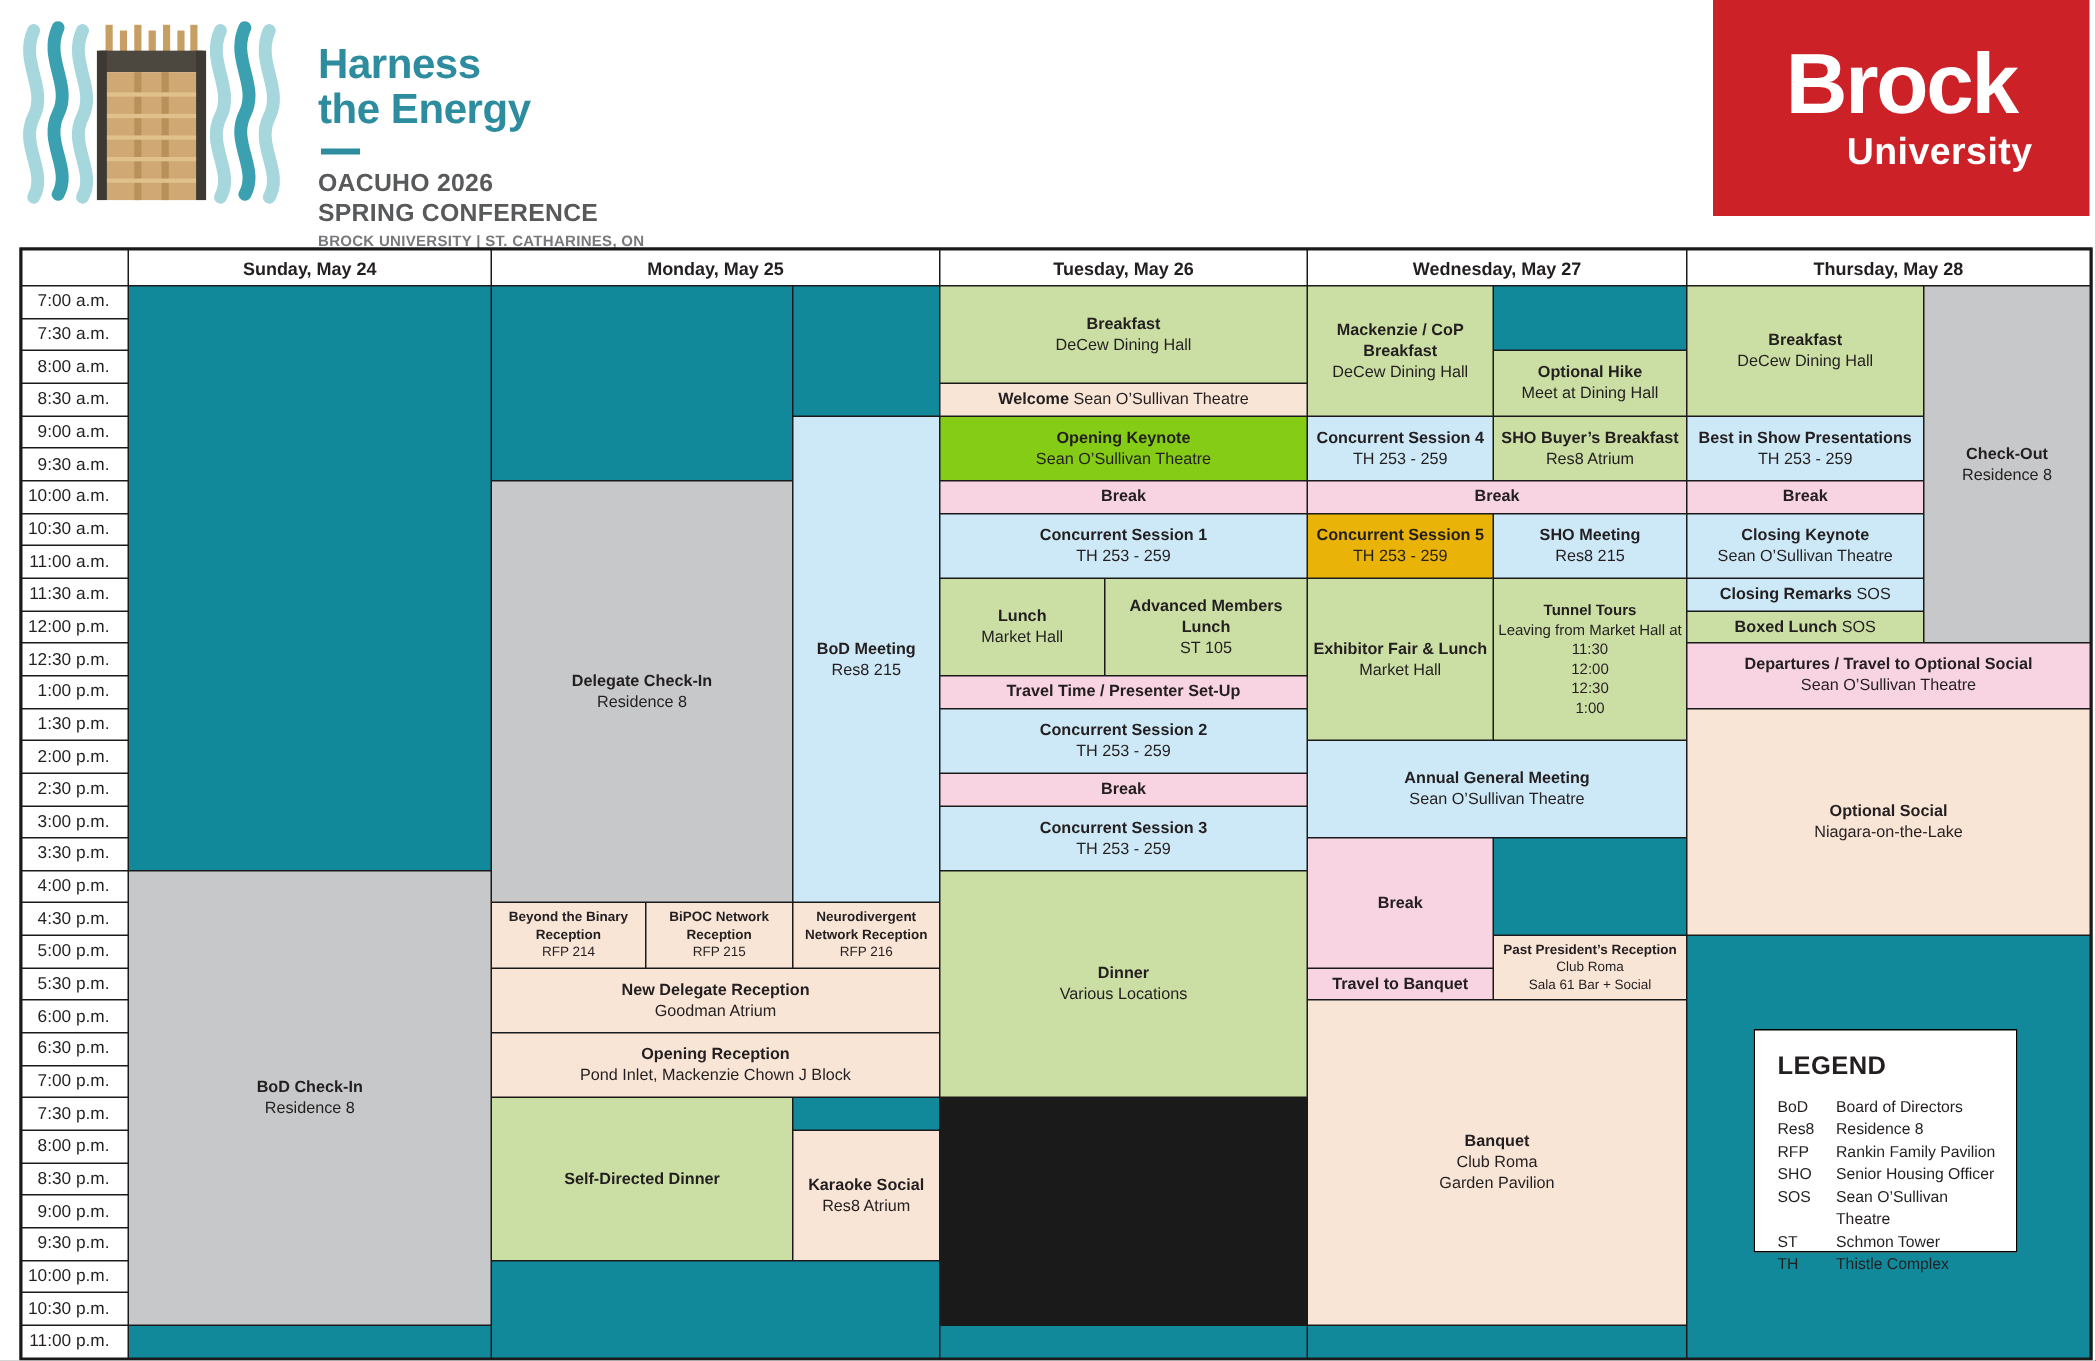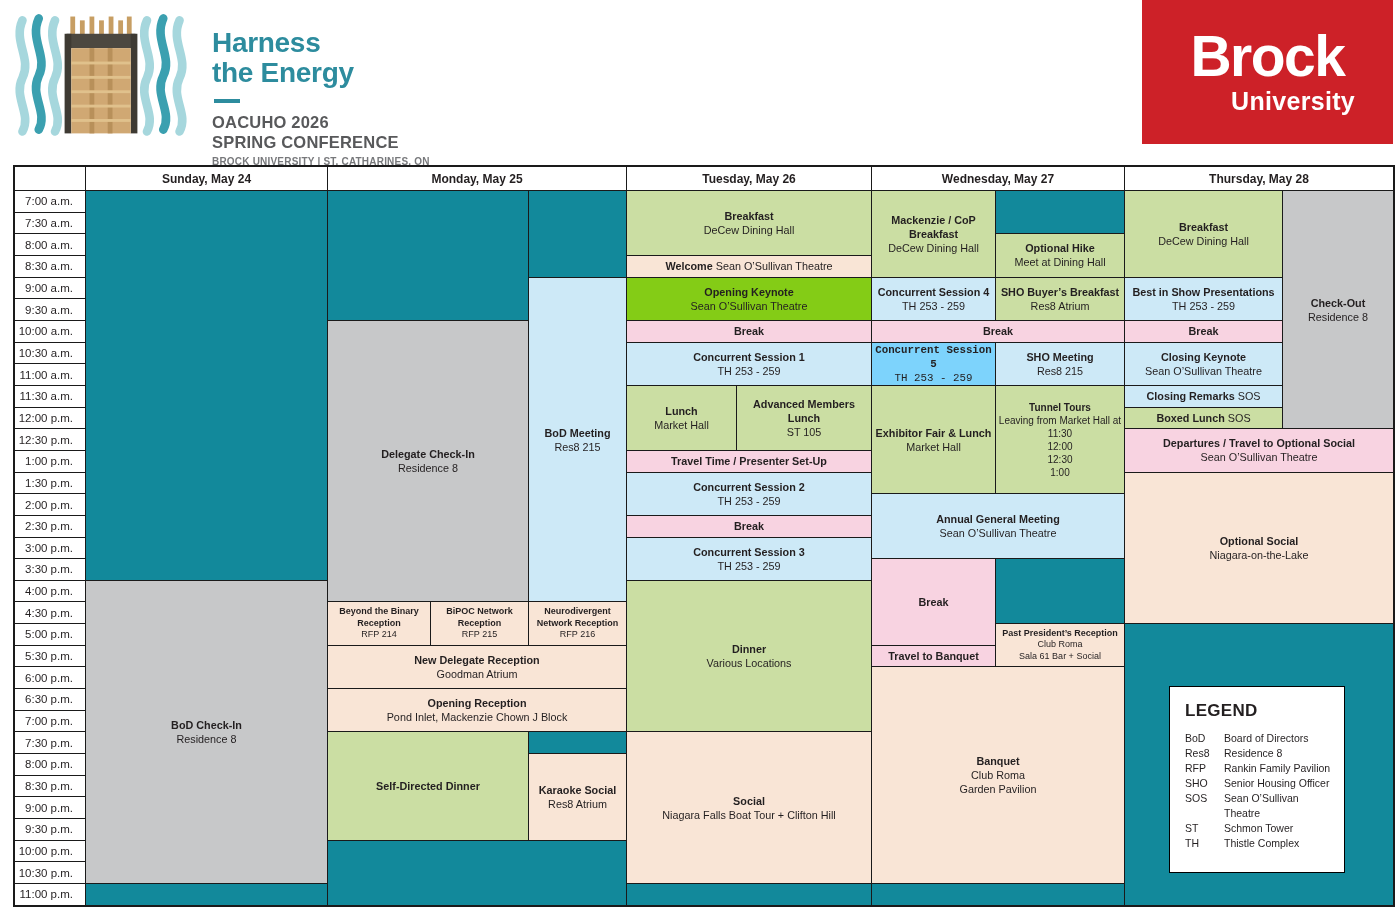--- a/index.html
+++ b/index.html
@@ -30,21 +30,21 @@
           grid-template-rows: 23px repeat(33, 20.67px);
           gap:1px; background: var(--border, #1A1A1A); border:2px solid var(--border, #1A1A1A); }
   .cell { background:#fff; display:flex; flex-direction:column; align-items:center; justify-content:center;
           text-align:center; overflow:hidden; }
   .head { font-weight:bold; font-size:12px; }
   .time { align-items:flex-end; justify-content:center; padding-right:12px; font-size:11.5px; white-space:nowrap; }
   .ev { font-size:10.8px; line-height:1.3; padding:1px 2px; position:relative; }
   .ev .line b { font-weight:bold; }
 
   
-  .legend { position:absolute; left:44px; top:62px; width:176px; height:187px;
+  .legend { position:absolute; left:44px; top:62px; width:176px; height:149px;
             background:#fff; border:1.5px solid #000; text-align:left; padding:13px 8px 0 15px; }
   .legend-title { font-size:17px; font-weight:bold; letter-spacing:0.3px; margin-bottom:9px; }
   .legend-row { display:flex; font-size:10.5px; line-height:1.42; }
   .legend-abbr { width:39px; flex:none; }
 </style>
 </head>
 <body>
 
 <div class="page">
 
@@ -216,24 +216,20 @@
         <div class="line"><b>Break</b></div>
       </div>
       <div class="cell ev" style="grid-area: 18 / 6 / span 2 / span 2; background: rgb(205, 233, 247);">
         <div class="line"><b>Concurrent Session 3</b></div>
         <div class="line">TH 253 - 259</div>
       </div>
       <div class="cell ev" style="grid-area: 20 / 6 / span 7 / span 2; background: rgb(203, 222, 163);">
         <div class="line"><b>Dinner</b></div>
         <div class="line">Various Locations</div>
       </div>
-      <div class="cell ev" style="grid-area: 27 / 6 / span 7 / span 2; background: rgb(249, 229, 214);">
-        <div class="line"><b>Social</b></div>
-        <div class="line">Niagara Falls Boat Tour + Clifton Hill</div>
-      </div>
       <div class="cell ev" style="grid-area: 34 / 6 / span 1 / span 2; background: rgb(18, 137, 155);"></div>
       <div class="cell ev" style="grid-area: 2 / 8 / span 4 / span 1; background: rgb(203, 222, 163);">
         <div class="line"><b>Mackenzie / CoP Breakfast</b></div>
         <div class="line">DeCew Dining Hall</div>
       </div>
       <div class="cell ev" style="grid-area: 2 / 9 / span 2 / span 1; background: rgb(18, 137, 155);"></div>
       <div class="cell ev" style="grid-area: 4 / 9 / span 2 / span 1; background: rgb(203, 222, 163);">
         <div class="line"><b>Optional Hike</b></div>
         <div class="line">Meet at Dining Hall</div>
       </div>
@@ -241,21 +237,21 @@
         <div class="line"><b>Concurrent Session 4</b></div>
         <div class="line">TH 253 - 259</div>
       </div>
       <div class="cell ev" style="grid-area: 6 / 9 / span 2 / span 1; background: rgb(203, 222, 163);">
         <div class="line"><b>SHO Buyer’s Breakfast</b></div>
         <div class="line">Res8 Atrium</div>
       </div>
       <div class="cell ev" style="grid-area: 8 / 8 / span 1 / span 2; background: rgb(248, 211, 225);">
         <div class="line"><b>Break</b></div>
       </div>
-      <div class="cell ev" style="grid-area: 9 / 8 / span 2 / span 1; background: #7dd3fc; font-family: Liberation Mono, monospace;">
+      <div class="cell ev" style="grid-area: 9 / 8 / span 2 / span 1; background: #eab308;">
         <div class="line"><b>Concurrent Session 5</b></div>
         <div class="line">TH 253 - 259</div>
       </div>
       <div class="cell ev" style="grid-area: 9 / 9 / span 2 / span 1; background: rgb(205, 233, 247);">
         <div class="line"><b>SHO Meeting</b></div>
         <div class="line">Res8 215</div>
       </div>
       <div class="cell ev" style="grid-area: 11 / 8 / span 5 / span 1; background: rgb(203, 222, 163);">
         <div class="line"><b>Exhibitor Fair &amp; Lunch</b></div>
         <div class="line">Market Hall</div>

